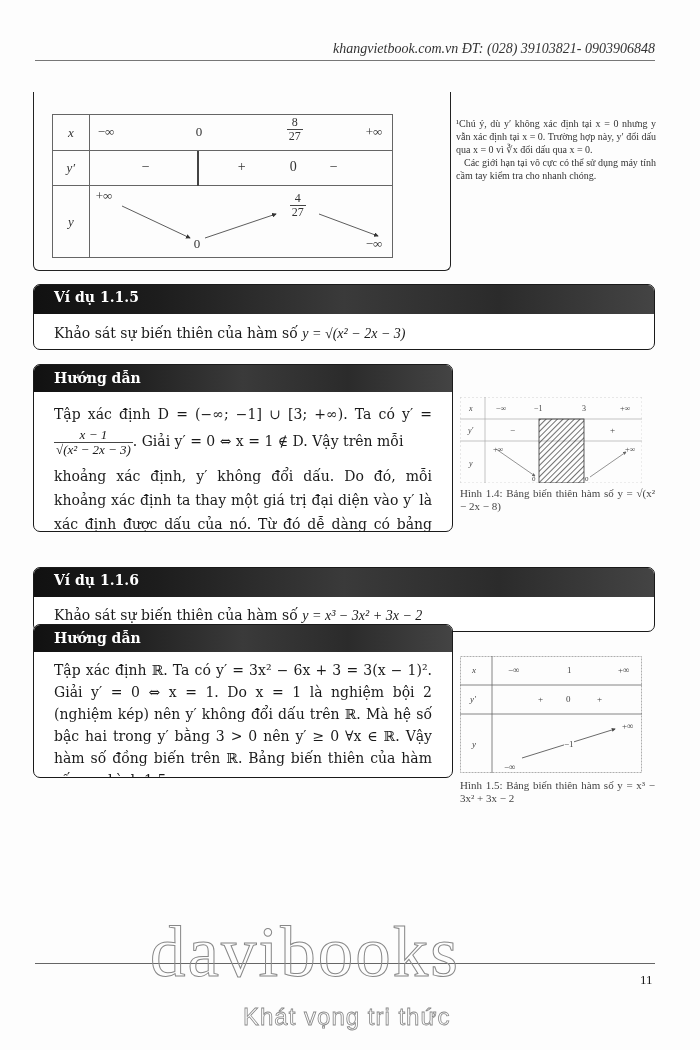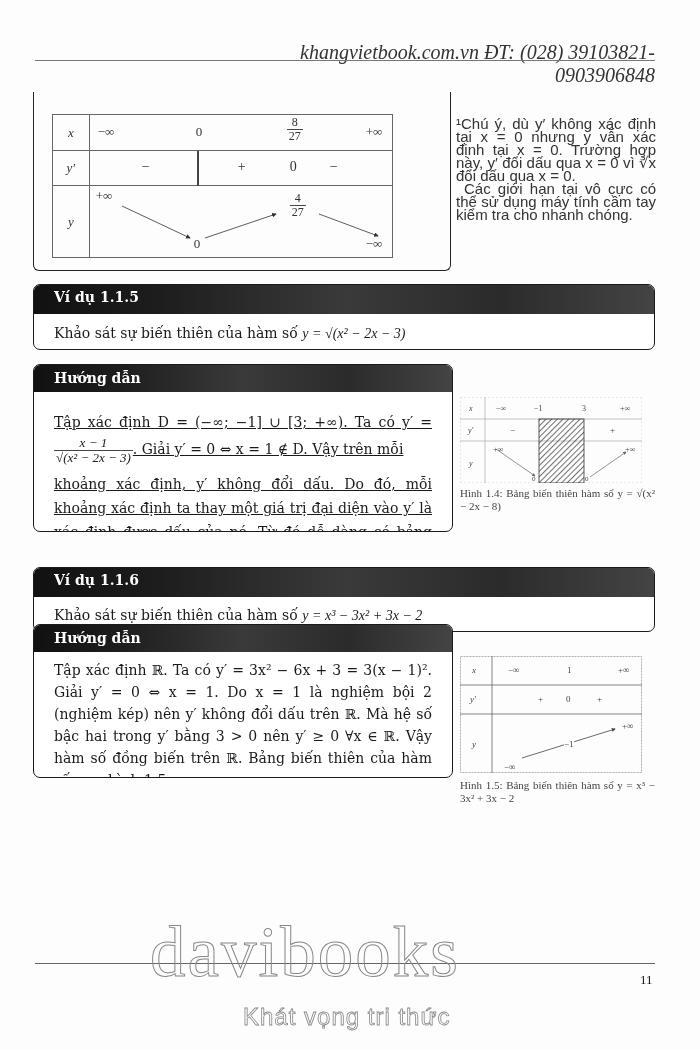--- a/index.html
+++ b/index.html
@@ -1,31 +1,31 @@
 <!DOCTYPE html>
 <html><head>
 <meta charset="utf-8">
 <style>
   html, body { margin:0; padding:0; }
   body { width:700px; height:1050px; background:#fdfdfd; position:relative; overflow:hidden;
          font-family:"DejaVu Serif", serif; color:#1a1a1a; }
   .abs { position:absolute; }
   .math { font-family:"Liberation Serif", serif; font-style:italic; }
-  .header-text { left:300px; top:41px; width:355px; text-align:right; font-family:"Liberation Serif", serif; font-style:italic; font-size:20px; color:#333; }
+  .header-text { left:300px; top:41px; width:355px; text-align:right; font-family:"Liberation Serif", serif; font-style:italic; font-size:14px; color:#333; }
   .header-rule { left:35px; top:60px; width:620px; height:1px; background:#777; }
 
   
   .cont-box { left:33px; top:92px; width:416px; height:178px; border:1.5px solid #222; border-top:none; border-radius:0 0 6px 6px; }
   table.vt { border-collapse:collapse; font-family:"Liberation Serif", serif; color:#333; }
   table.vt td { border:1px solid #666; padding:0; position:relative; }
   .frac { display:inline-block; text-align:center; vertical-align:middle; line-height:1.05; }
   .frac .num { display:block; border-bottom:1px solid #444; padding:0 2px; }
   .frac .den { display:block; padding:0 2px; }
 
-  .side-note { left:456px; top:117px; width:200px; font-family:Liberation Sans, sans-serif; font-size:15px; line-height:13px; color:#333; text-align:justify; }
+  .side-note { left:456px; top:117px; width:200px; font-family:Liberation Serif, serif; font-size:10px; line-height:13px; color:#333; text-align:justify; }
 
   
   .box { border:1.6px solid #1a1a1a; border-radius:7px; background:#fff; overflow:hidden; }
   .box-head { background:linear-gradient(90deg,#111 0%,#1d1d1d 20%,#3a3a3a 50%,#2b2b2b 75%,#444 100%);
               color:#fff; font-family:"DejaVu Serif", serif; font-weight:bold; font-size:14px; padding:0 0 0 20px; height:29px; line-height:25px; }
   .box-body { padding:8px 20px; font-size:14px; line-height:25px; text-align:justify; }
 
   .ex1 { left:33px; top:284px; width:620px; height:64px; }
   .hd1 { left:33px; top:364px; width:418px; height:166px; }
   .ex2 { left:33px; top:546px; width:620px; height:63px;margin-top:21px; }
@@ -106,21 +106,21 @@
 
 <div class="abs box ex1">
   <div class="box-head">Ví dụ 1.1.5</div>
   <div class="box-body" style="padding-top:7px;">
     <span>Khảo sát sự biến thiên của hàm số </span><span class="math">y = √(x² − 2x − 3)</span>
   </div>
 </div>
 
 <div class="abs box hd1">
   <div class="box-head" style="height:27px; line-height:27px;">Hướng dẫn</div>
-  <div class="box-body" style="padding-top:18px; line-height:24px;text-decoration:underline;">
+  <div class="box-body" style="padding-top:10px; line-height:24px;">
     <div style="text-align:justify; text-align-last:justify;">Tập xác định D = (−∞; −1] ∪ [3; +∞). Ta có y′ =</div>
     <div style="line-height:18px; margin:2px 0 8px;">
       <span class="frac math" style="font-size:13px;">
         <span class="num">x − 1</span>
         <span class="den">√(x² − 2x − 3)</span>
       </span><span>. Giải y′ = 0 ⇔ x = 1 ∉ D. Vậy trên mỗi</span>
     </div>
     <div>khoảng xác định, y′ không đổi dấu. Do đó, mỗi khoảng xác định ta thay một giá trị đại diện vào y′ là xác định được dấu của nó. Từ đó dễ dàng có bảng biến thiên hình 1.4</div>
   </div>
 </div>

